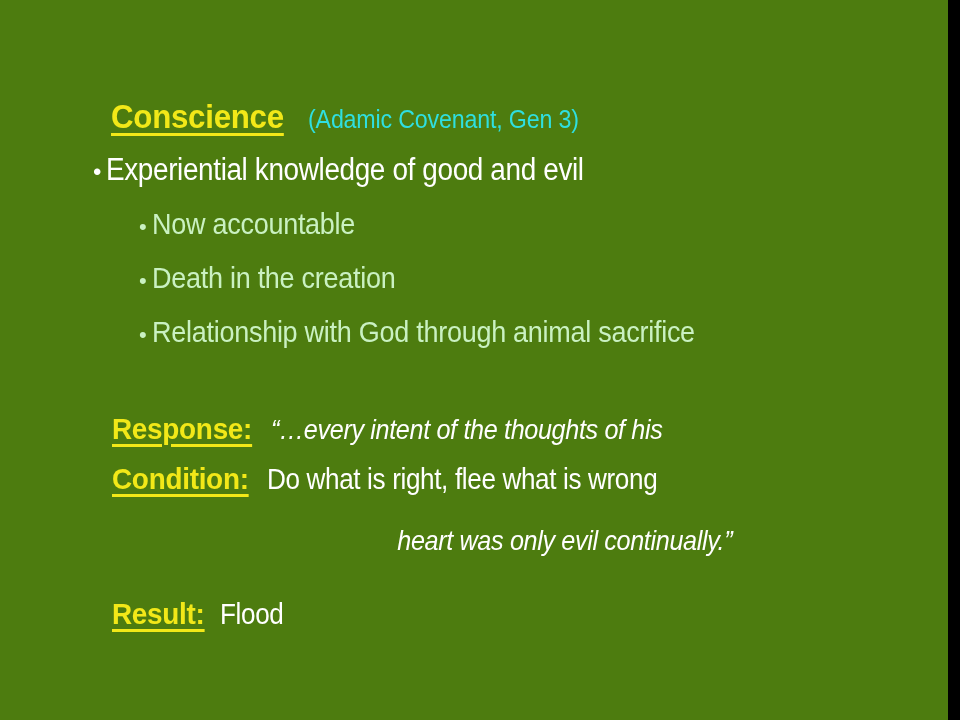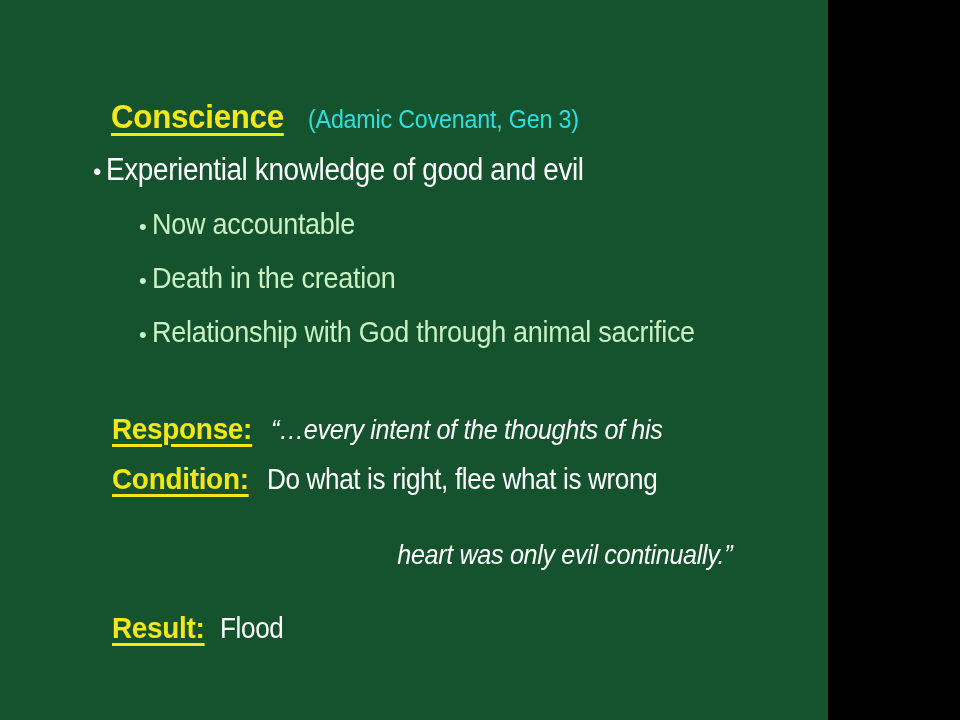--- a/index.html
+++ b/index.html
@@ -10,23 +10,23 @@
   }
   body {
     width: 960px;
     height: 720px;
     overflow: hidden;
     font-family: "Liberation Sans Narrow", "Liberation Sans", "DejaVu Sans", sans-serif;
     -webkit-font-smoothing: antialiased;
   }
   #slide {
     position: relative;
-    width: 828px;
+    width: 948px;
     height: 720px;
-    background: #14532d;
+    background: #4d7c0f;
   }
 
   
   .title-row {
     position: absolute;
     left: 111px;
     top: 97px;
     white-space: nowrap;
     display: flex;
     align-items: baseline;
@@ -140,21 +140,21 @@
     font-size: 28px;
   }
   .quote-line2 {
     white-space: nowrap;
     text-align: right;
     width: 620px;
     color: #ffffff;
     font-style: italic;
     font-size: 28px;
     letter-spacing: -0.4px;
-    margin-top: 17px;
+    margin-top: 3px;
   }
   .quote-line2 span {
     display: inline-block;
     transform: scaleX(0.9);
     transform-origin: right bottom;
   }
   .spacer-gap { height: 40px; }
 </style>
 </head>
 <body>

